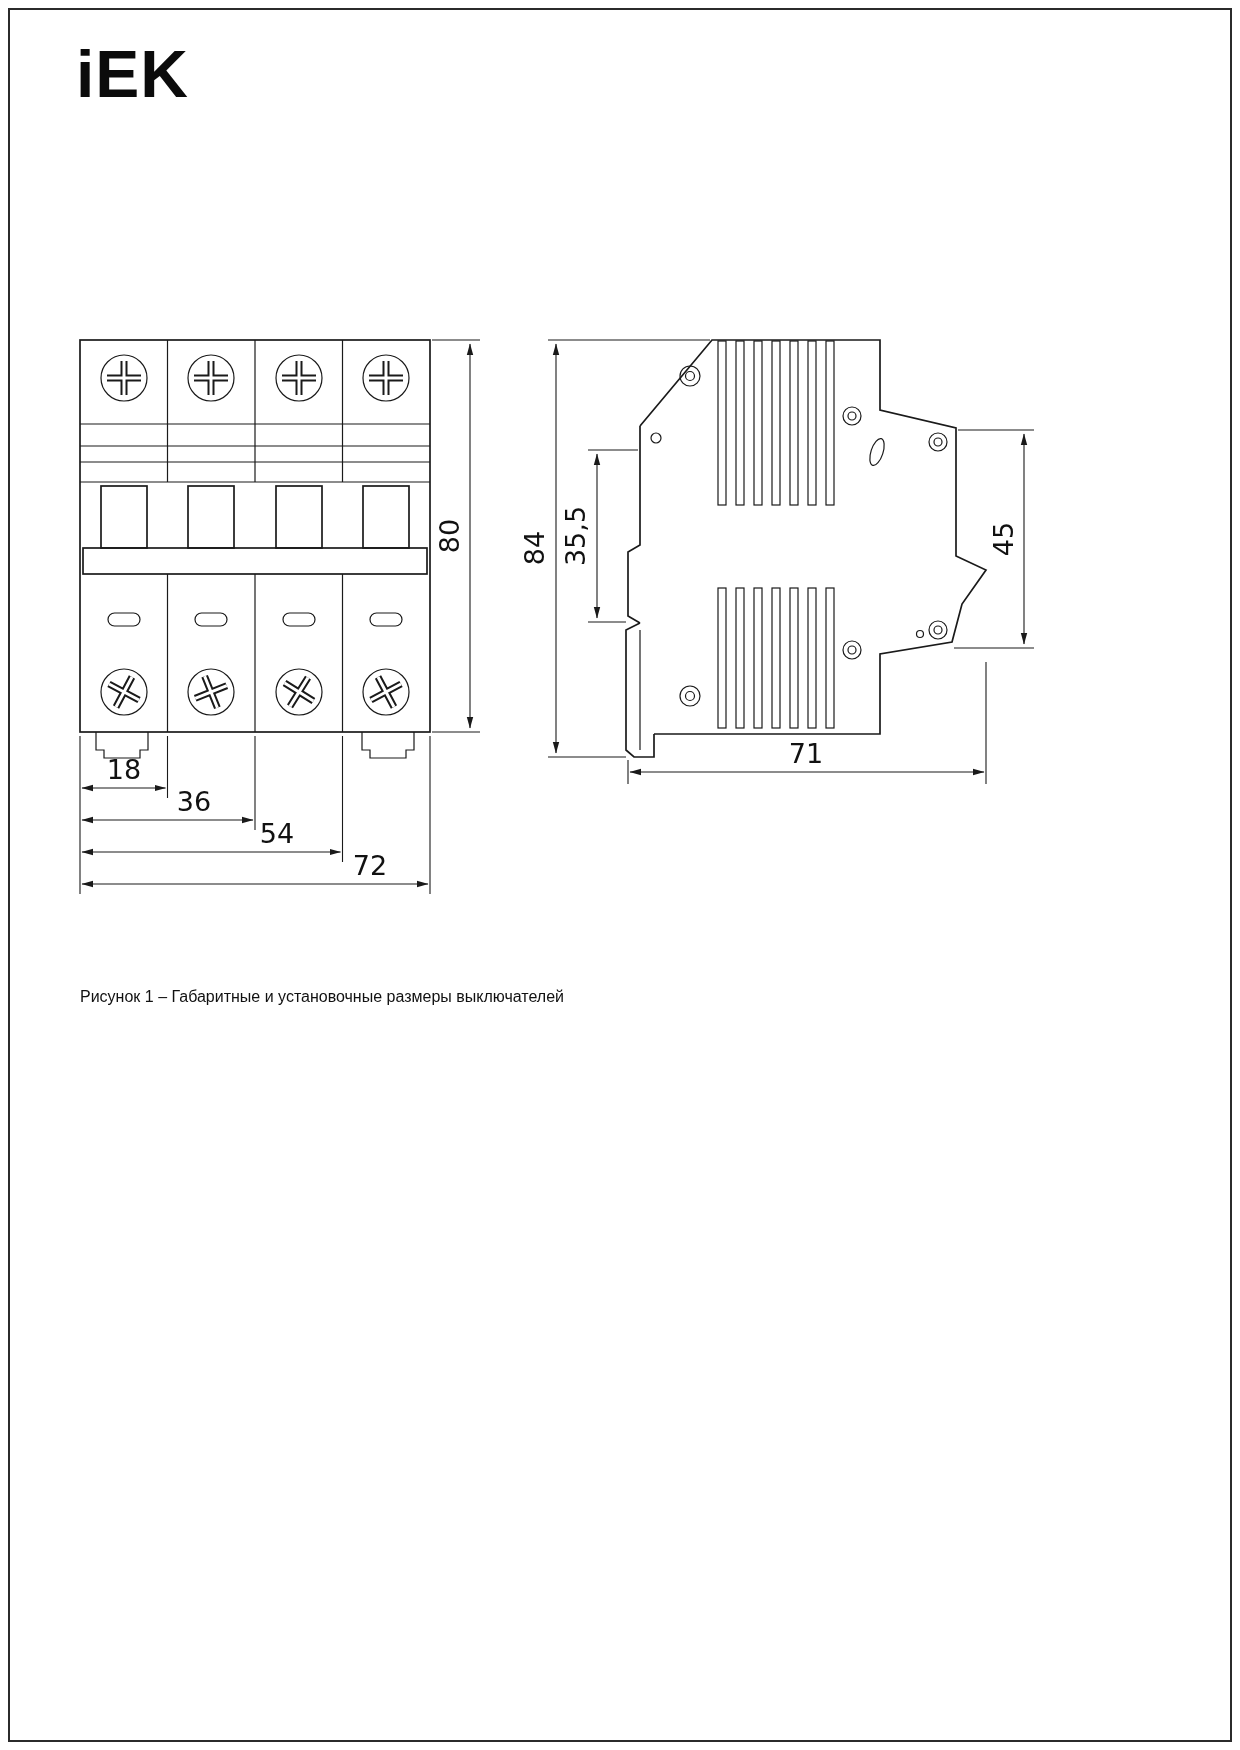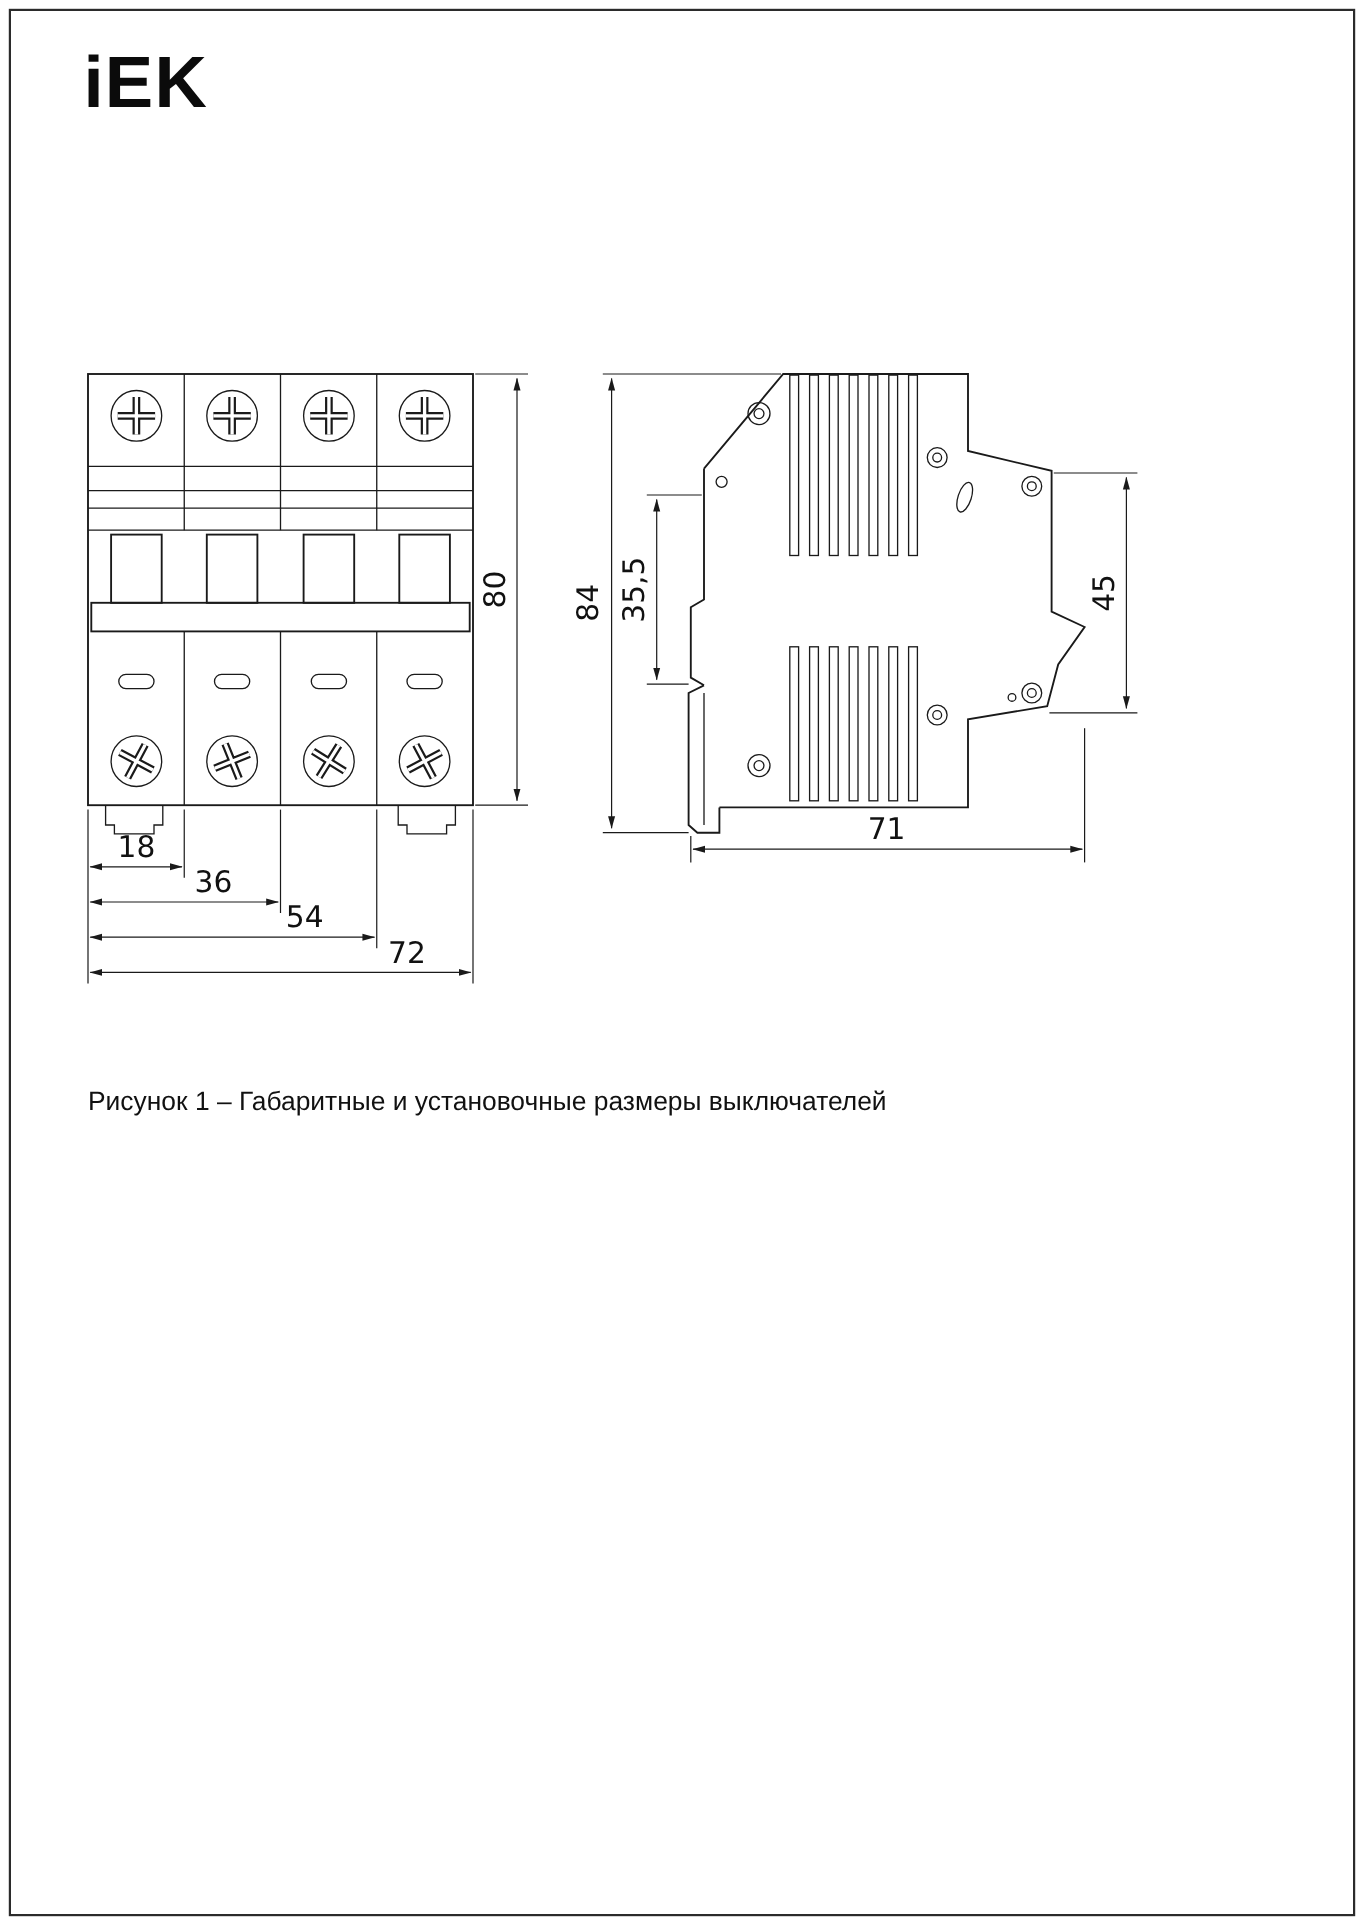--- a/index.html
+++ b/index.html
@@ -31,21 +31,21 @@
     font-size: 66px;
     font-weight: 800;
     letter-spacing: 1px;
     color: #0b0b0b;
     font-family: "Liberation Sans", sans-serif;
   }
   .caption {
     position: absolute;
     left: 80px;
     top: 988px;
-    font-size: 24px;
+    font-size: 16px;
     color: #111111;
     font-family: "Liberation Sans", sans-serif;
   }
   svg.drawing {
     position: absolute;
     left: 0;
     top: 0;
   }
   svg.drawing text {
     font-family: "DejaVu Sans", sans-serif;

